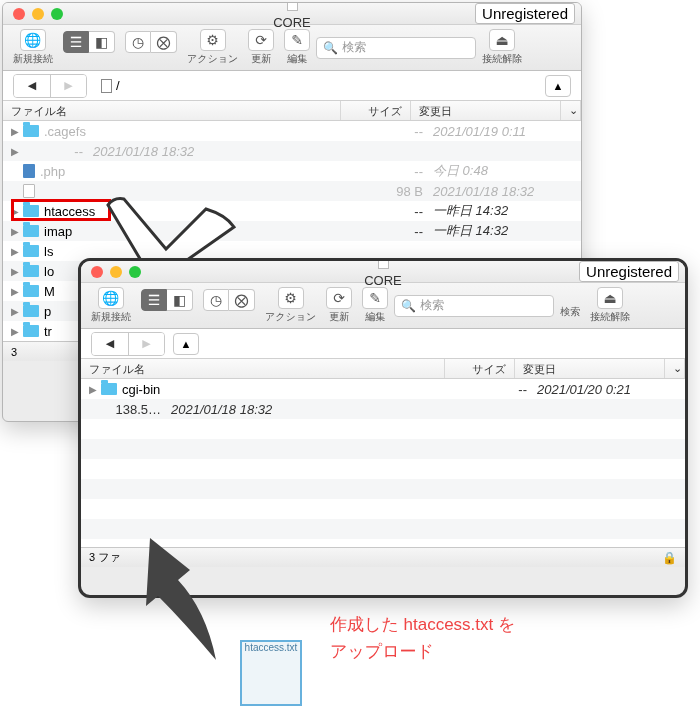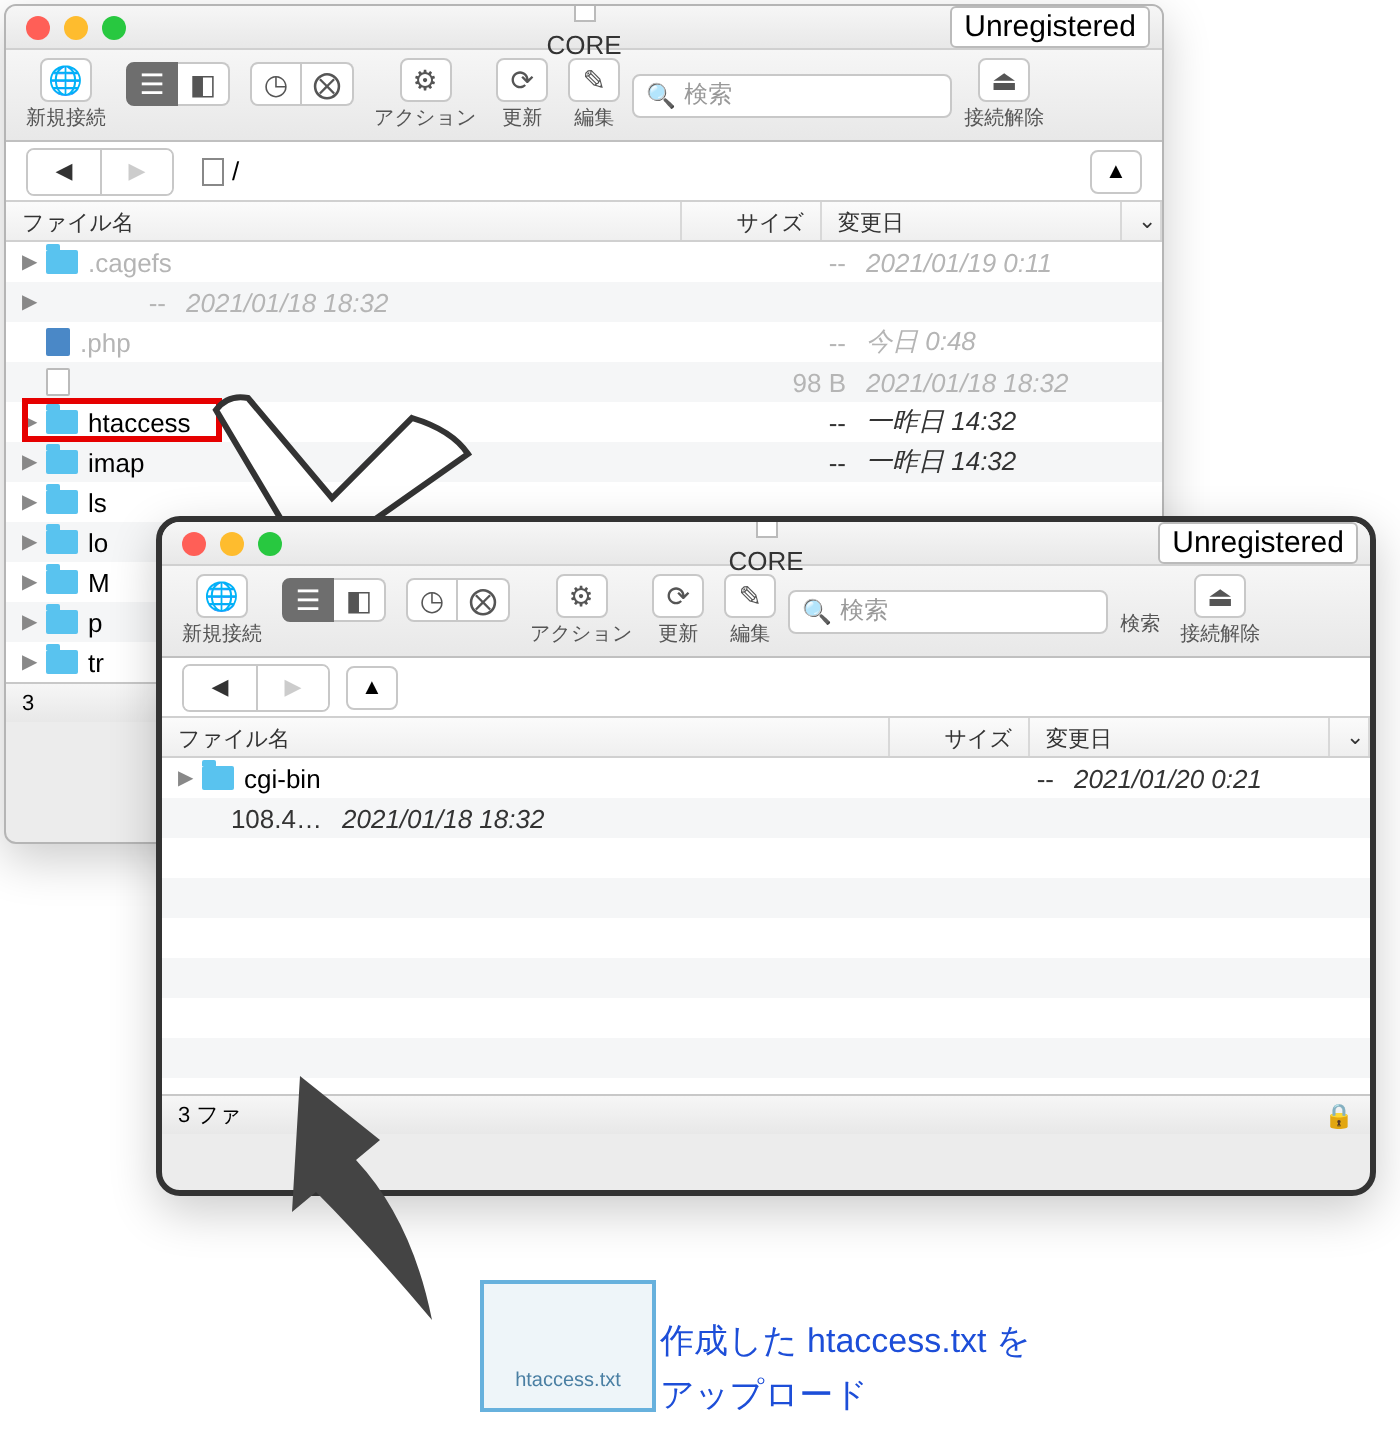--- a/index.html
+++ b/index.html
@@ -94,26 +94,26 @@
   .callout {
     position:absolute; left:106px; top:195px; width:130px; height:85px; pointer-events:none;
   }
   .callout svg { width:100%; height:100%; }
 
   .upload-arrow {
     position:absolute; left:130px; top:530px; width:90px; height:140px; pointer-events:none;
   }
 
   .file-thumb {
-    position:absolute; left:240px; top:640px; width:88px; height:66px;
-    background:#eef5f9; border:2px solid #67b1dd; display:flex; align-items:flex-end; justify-content:center;
+    position:absolute; left:240px; top:640px; width:62px; height:66px;
+    background:#eef5f9; border:2px solid #67b1dd; display:flex; align-items:flex-start; justify-content:center;
     font-size:10px; color:#4a7fa3; padding-bottom:8px;
   }
   .caption {
-    position:absolute; left:330px; top:657px; font-size:17px; color:#1d4ed8; line-height:1.6;
+    position:absolute; left:330px; top:611px; font-size:17px; color:#ef4444; line-height:1.6;
   }
   .doc-icon { width:11px; height:14px; background:#fff; border:1px solid #bbb; display:inline-block; vertical-align:-2px;}
   .lock { font-size:12px; color:#777;}
 </style>
 </head>
 <body>
 
 <div class="window" id="win-back">
   <div class="titlebar">
     <div class="traffic">
@@ -369,21 +369,21 @@
         <span class="tri ">▶</span>
         <span class="fname">
           <span class="folder-icon"></span>
           <span>cgi-bin</span>
         </span>
         <span class="fsize">--</span>
         <span class="fdate">2021/01/20 0:21</span>
       </div>
       <div class="row">
         <span class="tri empty">▶</span>
-        <span class="fsize">108.4…</span>
+        <span class="fsize">138.5…</span>
         <span class="fdate">2021/01/18 18:32</span>
       </div>
       <div class="row">&nbsp;</div>
       <div class="row">&nbsp;</div>
       <div class="row">&nbsp;</div>
       <div class="row">&nbsp;</div>
       <div class="row">&nbsp;</div>
       <div class="row">&nbsp;</div>
     </div>
   <div class="statusbar">

